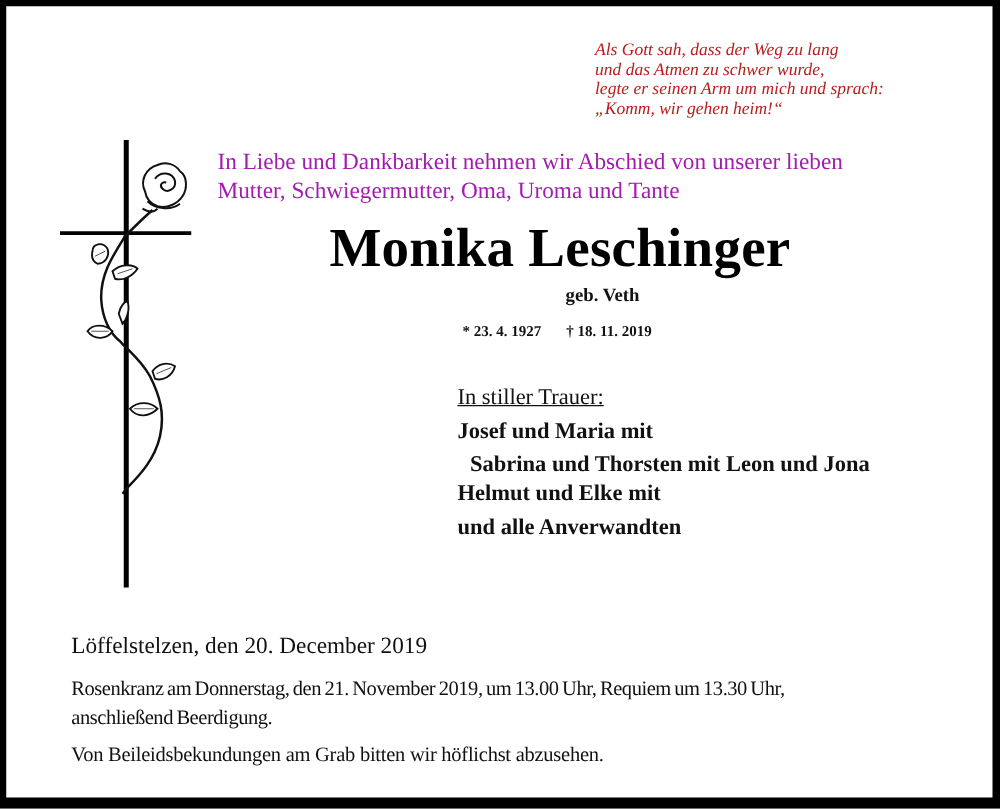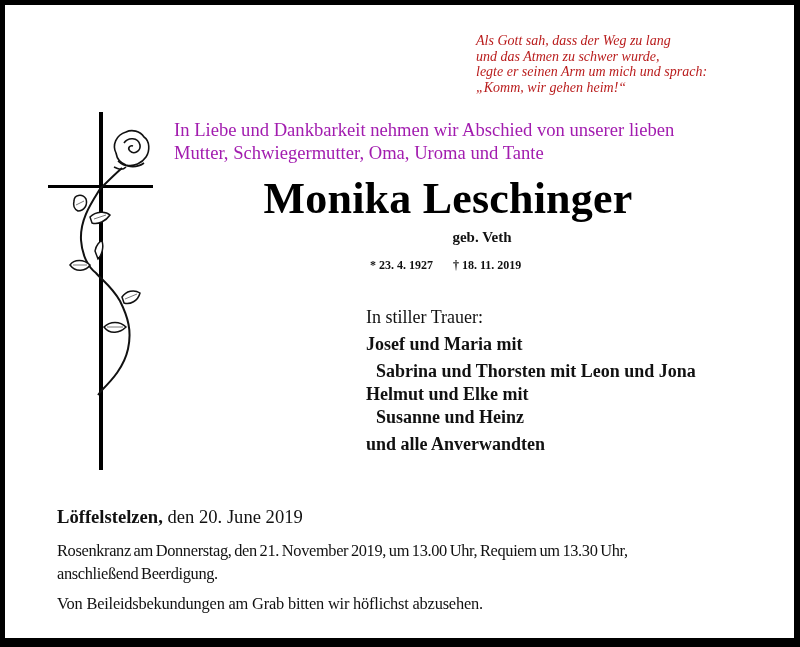--- a/index.html
+++ b/index.html
@@ -81,32 +81,32 @@
       line-height: 20px;
     }
     .dates .gap { display: inline-block; width: 20px; }
 
     .mourners {
       left: 366px;
       top: 306px;
       font-size: 18px;
       line-height: 22px;
     }
-    .mourners .label { font-weight: normal; margin-bottom: 4px; }
+    .mourners .label { font-weight: normal; margin-bottom: 4px; text-decoration: underline; }
     .mourners .group { font-weight: bold; margin-bottom: 4px; }
     .mourners .line { height: 23px; }
     .mourners .indent { padding-left: 10px; }
 
     .place-date {
       left: 57px;
       top: 506px;
       font-size: 18.6px;
       line-height: 22px;
     }
-    .place-date b { font-weight: bold; text-align: right; }
+    .place-date b { font-weight: normal; text-align: right; }
 
     .service {
       left: 57px;
       top: 539px;
       font-size: 16.4px;
       line-height: 23px;
       letter-spacing: -0.35px;
       word-spacing: -1px;
     }
     .condolence {
@@ -182,25 +182,24 @@
 </div>
 
 <div class="abs mourners">
   <div class="label line">In stiller Trauer:</div>
   <div class="group">
     <div class="line">Josef und Maria mit</div>
   </div>
   <div class="group">
     <div class="line indent">Sabrina und Thorsten mit Leon und Jona</div>
     <div class="line">Helmut und Elke mit</div>
-    <div class="line indent">Susanne und Heinz</div>
   </div>
   <div class="group line">und alle Anverwandten</div>
 </div>
 
-<div class="abs place-date"><b>Löffelstelzen,</b><span> den 20. June 2019</span></div>
+<div class="abs place-date"><b>Löffelstelzen,</b><span> den 20. December 2019</span></div>
 
 <div class="abs service">
   <div>Rosenkranz am Donnerstag, den 21. November 2019, um 13.00 Uhr, Requiem um 13.30 Uhr,</div>
   <div>anschließend Beerdigung.</div>
 </div>
 
 <div class="abs condolence">Von Beileidsbekundungen am Grab bitten wir höflichst abzusehen.</div>
 
 </body></html>

